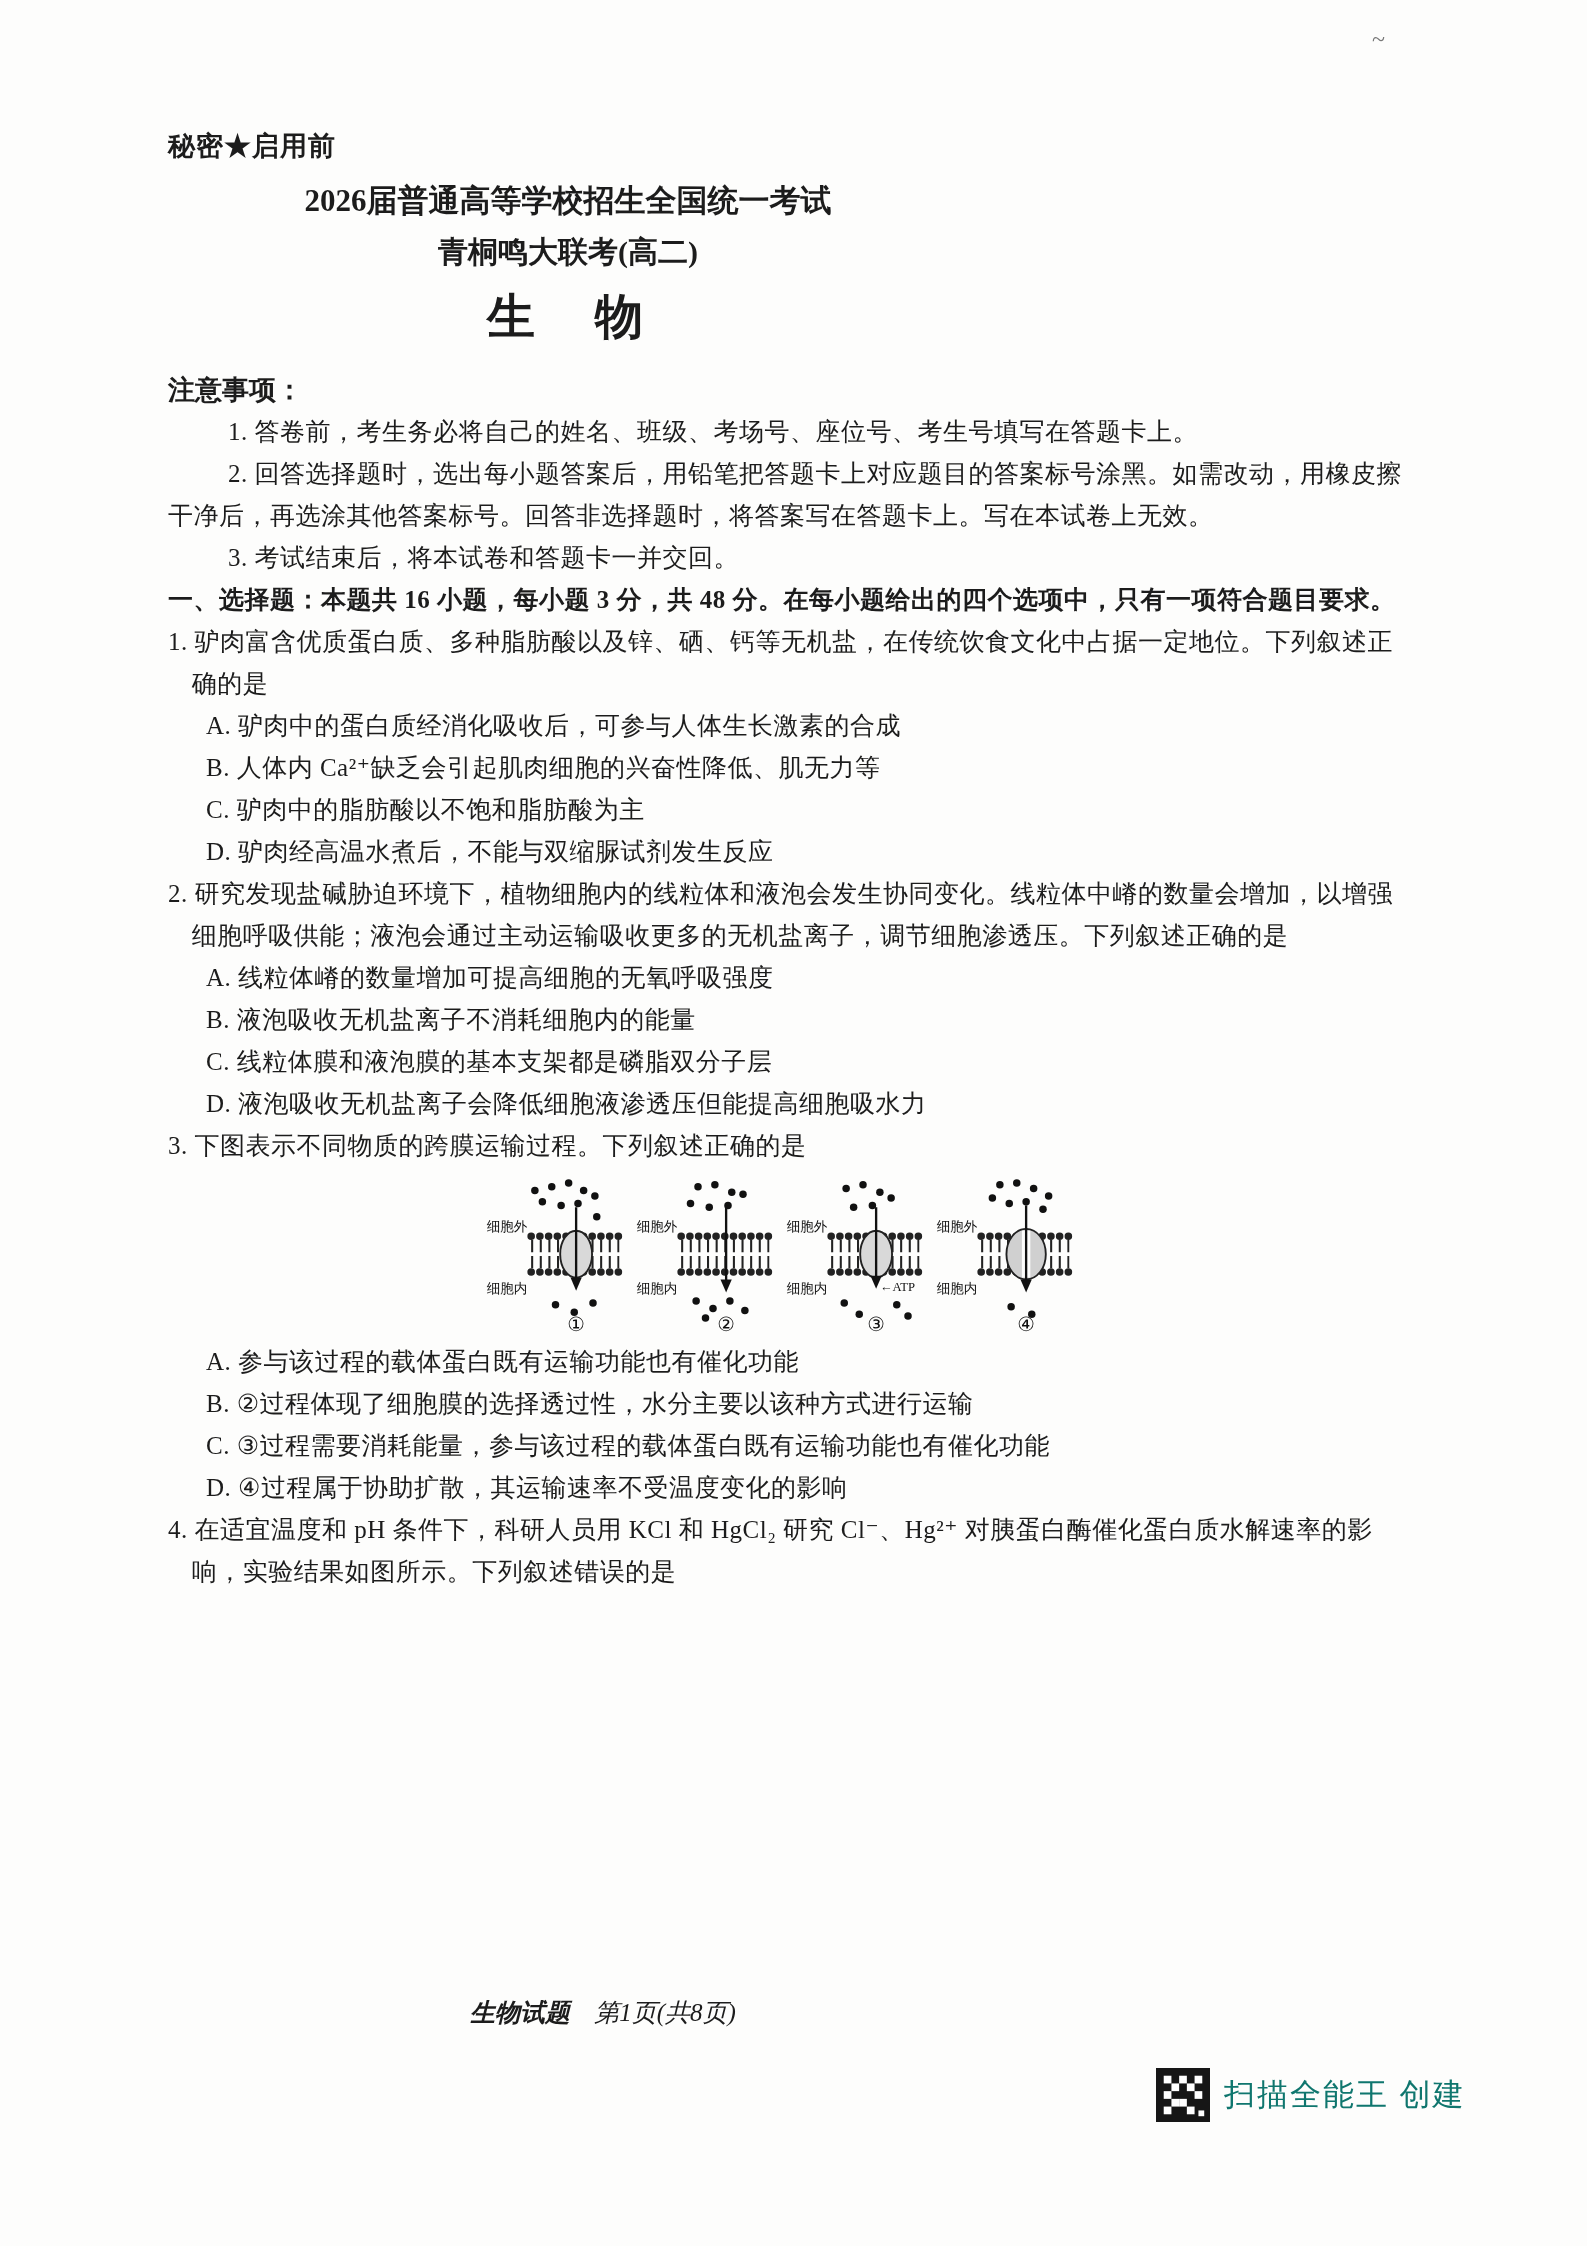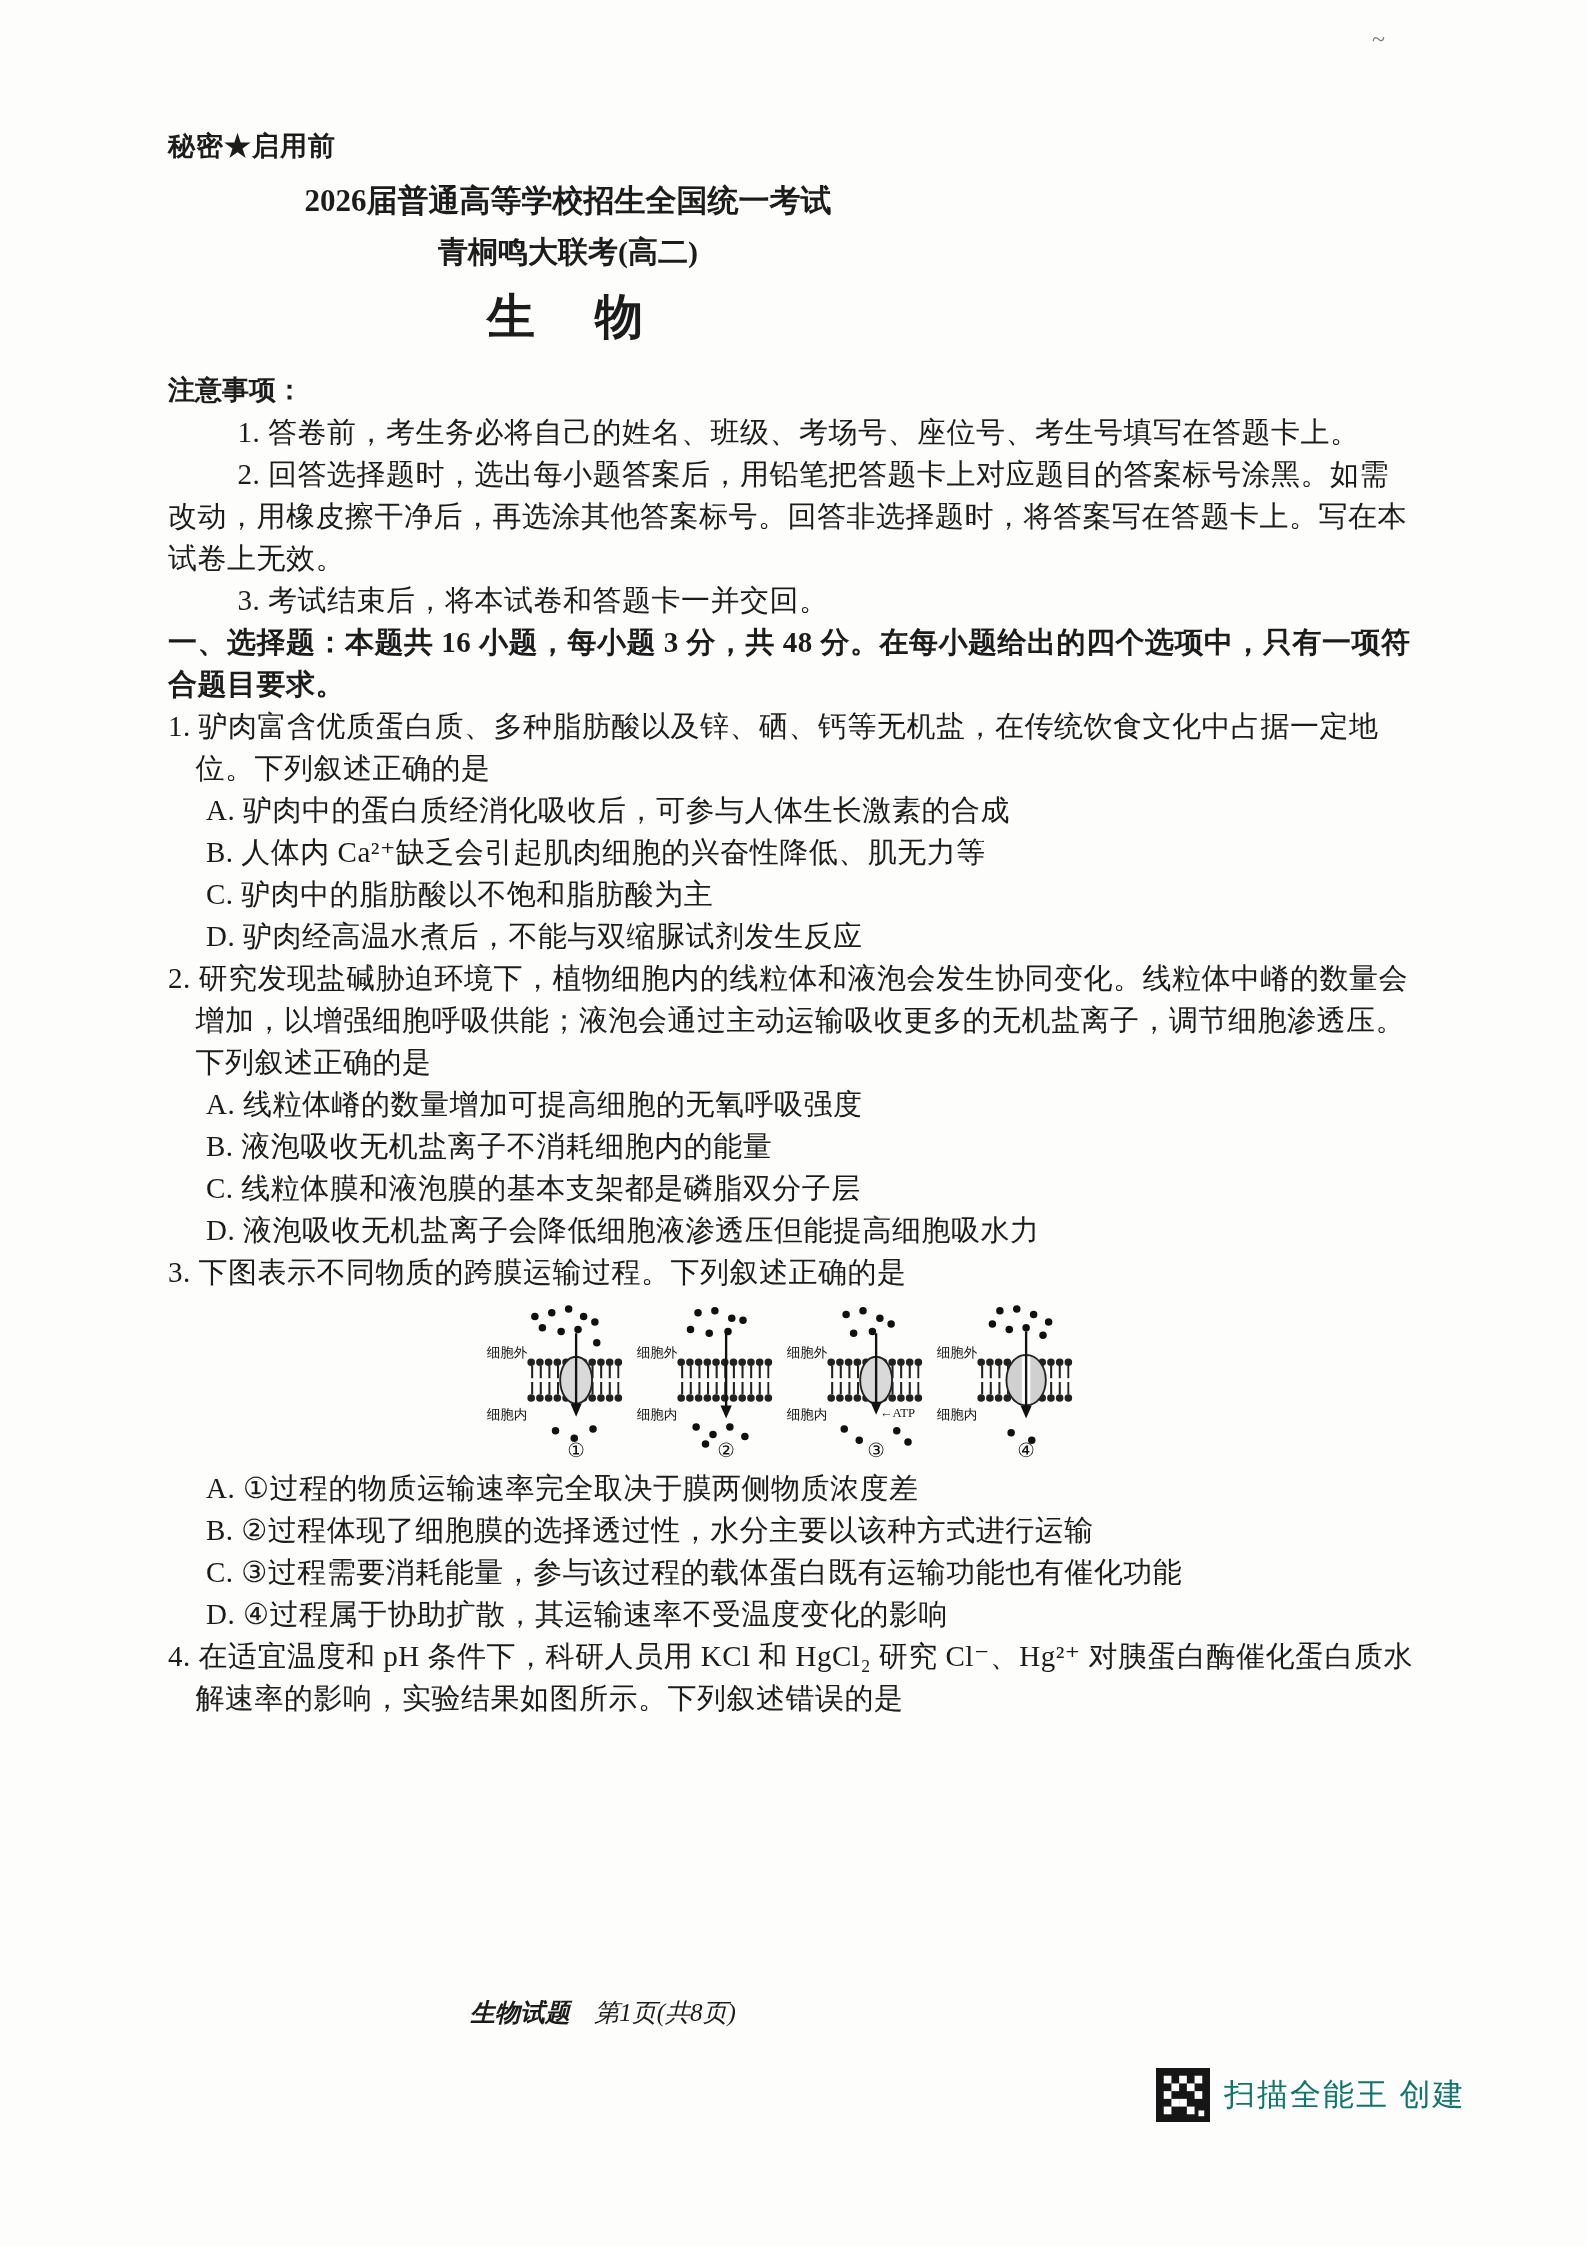--- a/index.html
+++ b/index.html
@@ -11,21 +11,21 @@
     font-family:"Liberation Serif","DejaVu Serif",serif;
     color:#1c1c1c;
   }
   .content { position:absolute; left:168px; top:128px; width:1250px; }
   .classification { font-size:27px; font-weight:bold; letter-spacing:1px; }
   .hdr { text-align:center; transform:translateX(-225px); }
   .title1 { font-size:31px; font-weight:bold; margin-top:16px; }
   .title2 { font-size:30px; font-weight:bold; margin-top:10px; }
   .subject { font-size:48px; font-weight:bold; margin-top:12px; margin-bottom:6px; letter-spacing:6px; }
   .notice-head { font-size:27px; font-weight:bold; margin-top:20px; line-height:42px; }
-  .body { font-size:29px; line-height:42px; letter-spacing:0.5px; }
+  .body { font-size:25px; line-height:42px; letter-spacing:0.5px; }
   .notice { text-indent:2.4em; }
   .section-head { font-weight:bold; }
   .stem { padding-left:0.95em; text-indent:-0.95em; }
   .option { margin-left:38px; }
   .diagram-row {
     display:flex; justify-content:center;
     margin:10px 0 6px 0; transform:translateX(-20px);
   }
   .diagram-row svg text { font-family:"Liberation Serif","DejaVu Serif",serif; fill:#111; }
   .footer {
@@ -207,21 +207,21 @@
             <circle cx="94" cy="138" r="4"></circle>
               <circle cx="116" cy="146" r="4"></circle>
           </g>
           <text x="58" y="57" text-anchor="end" font-size="14.5">细胞外</text>
           <text x="58" y="123" text-anchor="end" font-size="14.5">细胞内</text>
           <text x="110" y="164" text-anchor="middle" font-size="21">④</text>
         </svg>
 
       </div>
 
-      <p class="body option">A. ①过程的物质运输速率完全取决于膜两侧物质浓度差</p>
+      <p class="body option">A. 参与该过程的载体蛋白既有运输功能也有催化功能</p>
       <p class="body option">B. ②过程体现了细胞膜的选择透过性，水分主要以该种方式进行运输</p>
       <p class="body option">C. ③过程需要消耗能量，参与该过程的载体蛋白既有运输功能也有催化功能</p>
       <p class="body option">D. ④过程属于协助扩散，其运输速率不受温度变化的影响</p>
     </div>
 
     <div class="qblock">
       <p class="body stem">4. 在适宜温度和 pH 条件下，科研人员用 KCl 和 HgCl₂ 研究 Cl⁻、Hg²⁺ 对胰蛋白酶催化蛋白质水解速率的影响，实验结果如图所示。下列叙述错误的是</p>
     </div>
   </div>
 

